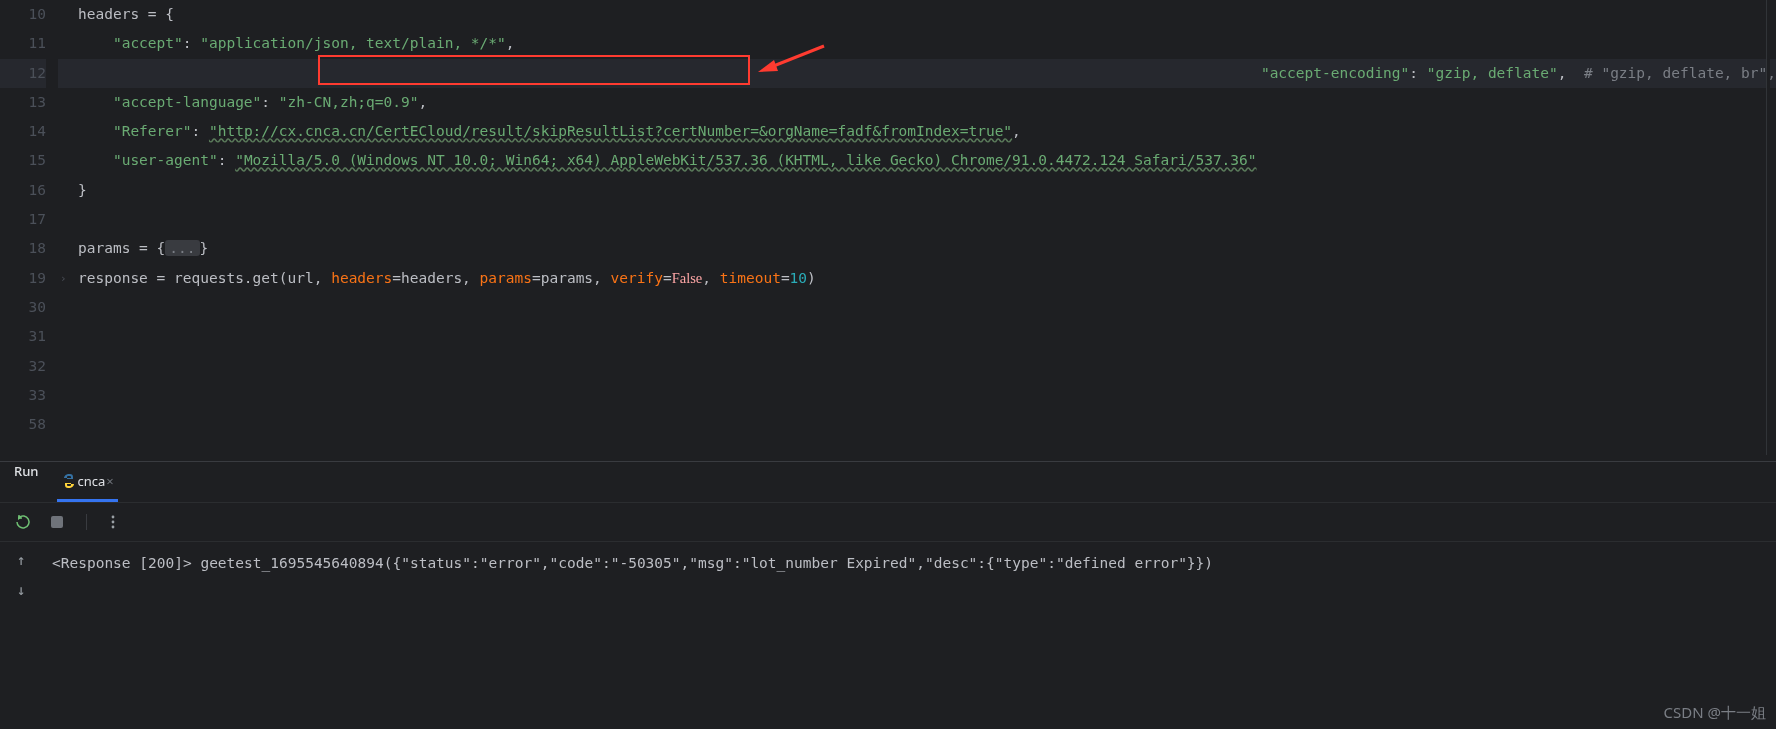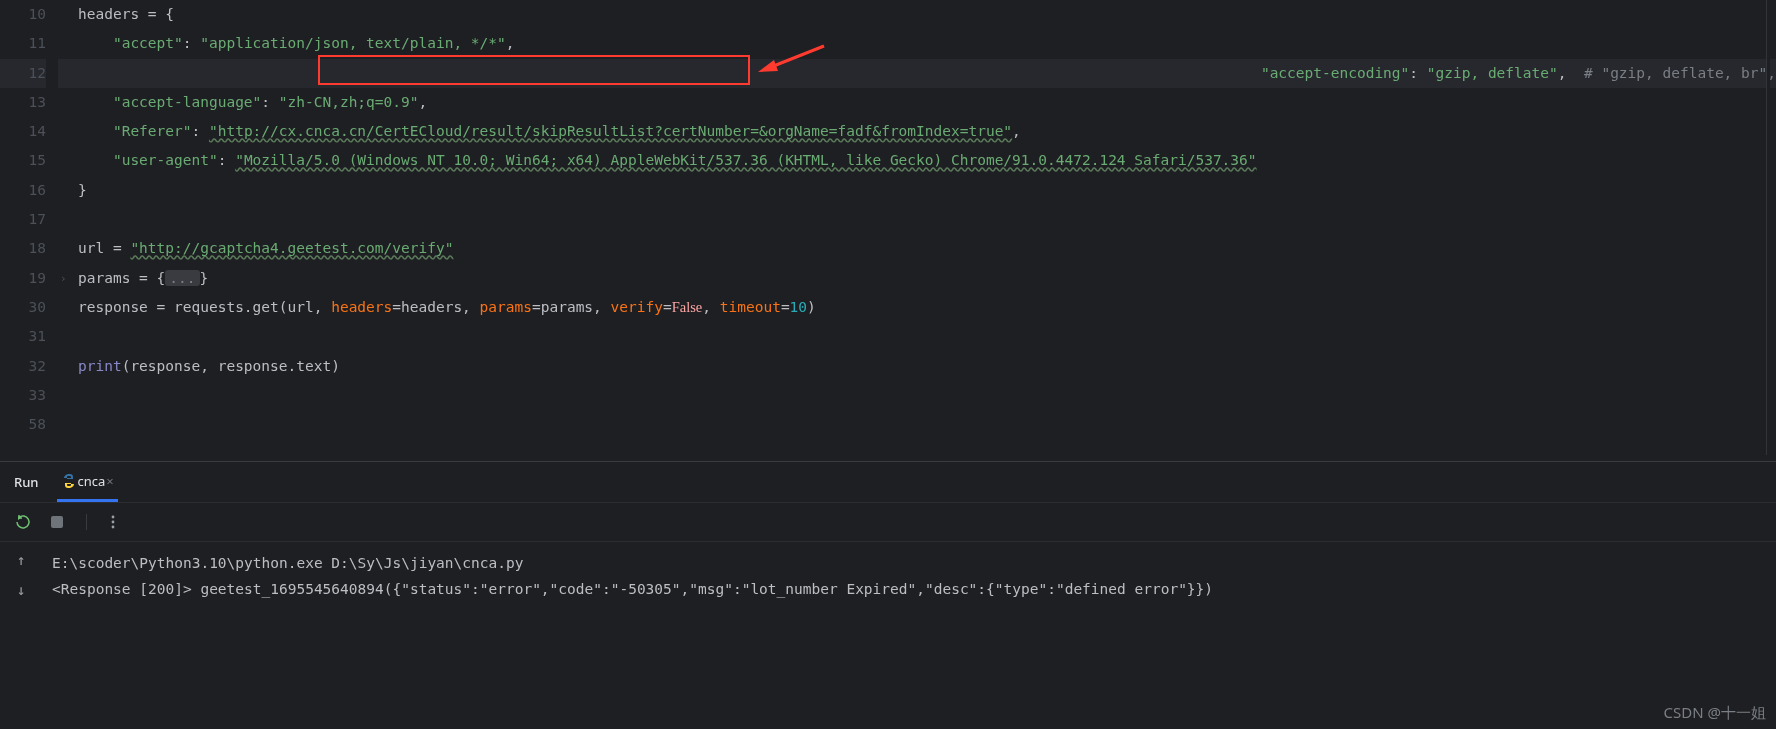--- a/index.html
+++ b/index.html
@@ -80,21 +80,21 @@
   .panel-divider {
     height: 6px;
     background: #1e1f22;
   }
   .run-panel {
     background: #1e1f22;
     border-top: 1px solid #393b40;
   }
   .run-tabs {
     display: flex;
-    align-items: center;
+    align-items: flex-start;
     height: 40px;
     padding-left: 14px;
     gap: 18px;
   }
   .run-label {
     color: #dfe1e5;
     font-size: 13px;
     font-family: system-ui, sans-serif;
     font-weight: 500;
   }
@@ -200,25 +200,23 @@
   </div>
   <div class="code-col">
     <div class="line"><span>headers = {</span></div>
     <div class="line">    <span class="str">"accept"</span>: <span class="str">"application/json, text/plain, */*"</span><span>,</span></div>
     <div class="line highlighted-line">    <span class="str">"accept-encoding"</span>: <span class="str">"gzip, deflate"</span><span>,  </span><span class="comment"># "gzip, deflate, br",</span></div>
     <div class="line">    <span class="str">"accept-language"</span>: <span class="str">"zh-CN,zh;q=0.9"</span><span>,</span></div>
     <div class="line">    <span class="str">"Referer"</span>: <span class="str-u">"http://cx.cnca.cn/CertECloud/result/skipResultList?certNumber=&amp;orgName=fadf&amp;fromIndex=true"</span><span>,</span></div>
     <div class="line">    <span class="str">"user-agent"</span>: <span class="str-u">"Mozilla/5.0 (Windows NT 10.0; Win64; x64) AppleWebKit/537.36 (KHTML, like Gecko) Chrome/91.0.4472.124 Safari/537.36"</span></div>
     <div class="line"><span>}</span></div>
     <div class="line"></div>
-    <div class="line"><span>url = </span><span class="str-u">"http://gcaptcha4.geetest.com/verify"</span></div>
     <div class="line"><span>params = {</span><span class="fold-badge">...</span><span>}</span></div>
     <div class="line"><span>response = requests.get(url, </span><span class="param">headers</span><span>=headers, </span><span class="param">params</span><span>=params, </span><span class="param">verify</span><span>=</span><span class="kw">False</span><span>, </span><span class="param">timeout</span><span>=</span><span class="num">10</span><span>)</span></div>
     <div class="line"></div>
-    <div class="line"><span class="builtin">print</span><span>(response, response.text)</span></div>
     <div class="line"></div>
     <div class="line"></div>
 
     <div class="red-box" style="left:240px; top:55px; width:432px; height:30px;"></div>
     <svg class="red-arrow" style="left:678px; top:42px;" width="70" height="35" viewBox="0 0 70 35">
       <line x1="68" y1="4" x2="10" y2="27" stroke="#ff3b30" stroke-width="3"></line>
       <polygon points="2,30 18,18 22,29" fill="#ff3b30"></polygon>
     </svg>
     <div class="caret-right"></div>
   </div>
@@ -256,17 +254,17 @@
           <circle cx="8" cy="8" r="1.4" fill="#9aa0a6"></circle>
           <circle cx="8" cy="13" r="1.4" fill="#9aa0a6"></circle>
         </svg>
     </span>
   </div>
   <div class="console-body">
     <div class="console-left">
       <span class="tool-btn">↑</span>
       <span class="tool-btn">↓</span>
     </div>
-    <div class="console-text"><div>E:\scoder\Python3.10\python.exe D:\Sy\Js\jiyan\cnca.py</div><div>&lt;Response [200]&gt; geetest_1695545640894({"status":"error","code":"-50305","msg":"lot_number Expired","desc":{"type":"defined error"}})</div></div>
+    <div class="console-text"><div>&lt;Response [200]&gt; geetest_1695545640894({"status":"error","code":"-50305","msg":"lot_number Expired","desc":{"type":"defined error"}})</div></div>
   </div>
 </div>
 
 <div class="watermark">CSDN @十一姐</div>
 
 </body></html>

